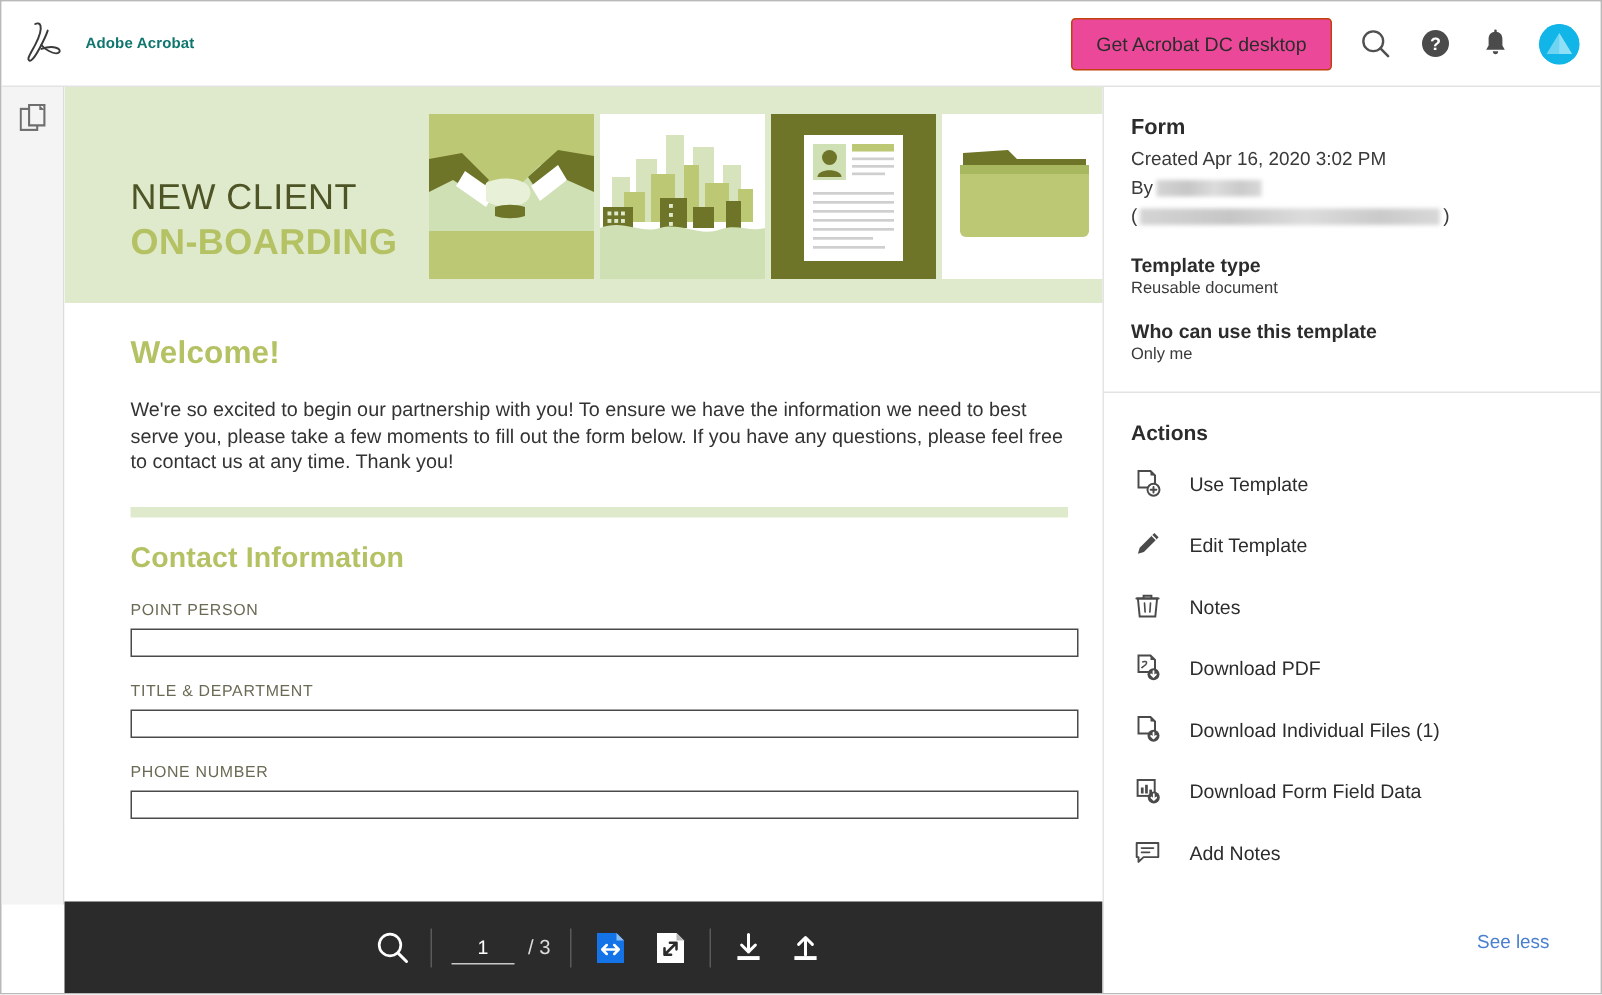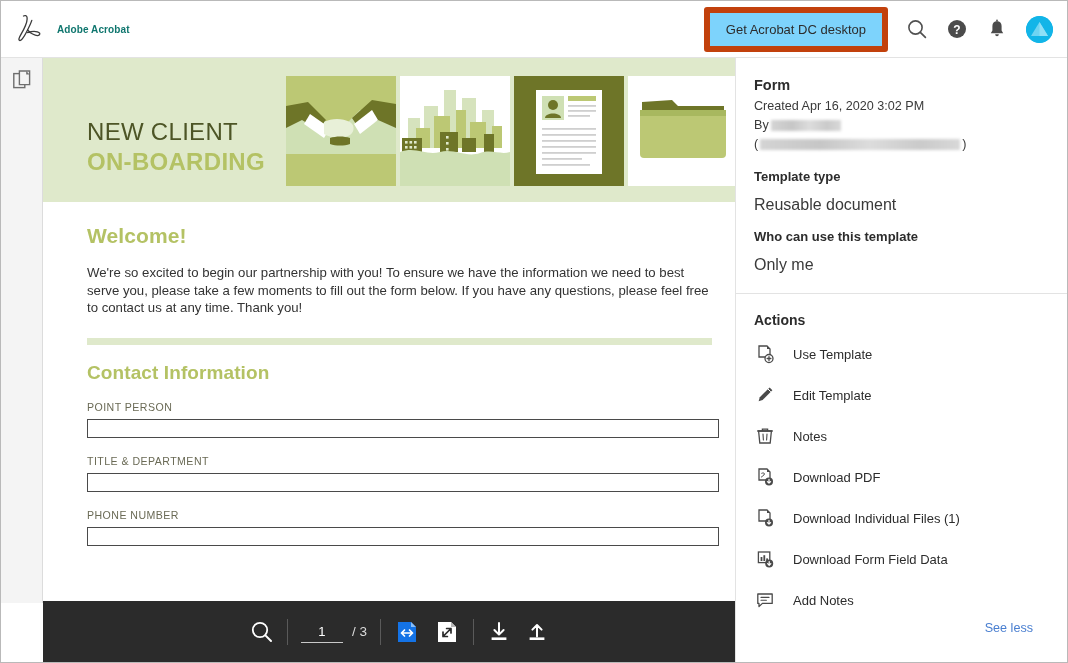--- a/index.html
+++ b/index.html
@@ -30,21 +30,21 @@
   .brand-icon { width: 26px; height: 30px; flex: none; }
   .brand-title {
     font-size: 10px; font-weight: bold; color: #0f766e;
     margin-left: 14px; letter-spacing: 0.1px;
   }
   .header-right {
     margin-left: auto; display: flex; align-items: center;
     padding-right: 14px; gap: 18px;
   }
   .btn-desktop {
-    border: 6px solid #c2410c; background: #7dd3fc;
+    border: 1px solid #c2410c; background: #ec4899;
     border-radius: 3px; font-size: 13px; color: #2c2c2c;
     padding: 9px 16px; cursor: pointer;
     font-family: "Liberation Sans", sans-serif;
   }
   .hicon { width: 22px; height: 22px; cursor: pointer; display: block; }
   .avatar {
     width: 27px; height: 27px; border-radius: 50%;
     background: #12b5e8; cursor: pointer; position: relative;
     overflow: hidden; flex: none;
   }
@@ -185,21 +185,21 @@
     background: linear-gradient(90deg,#d4d4d4 0%,#c6c6c6 30%,#dcdcdc 55%,#cacaca 80%,#d8d8d8 100%);
     filter: blur(1.4px);
     margin: 0 2px; vertical-align: middle;
   }
   .redact-name { width: 70px; }
   .redact-email { width: 200px; }
   .rp-sub {
     font-size: 13px; font-weight: bold; color: #2c2c2c;
     margin-top: 15px;
   }
-  .rp-val { font-size: 16px; color: #3a3a3a; margin-top: 12px; }
+  .rp-val { font-size: 11px; color: #3a3a3a; margin-top: 2px; }
   .rp-divider {
     margin-top: 19px; height: 1px; background: #e3e3e3; width: 100%;
   }
   .rp-actions-title {
     font-size: 14px; font-weight: bold; color: #2c2c2c;
     padding: 18px 18px 6px 18px;
   }
   .action-row {
     display: flex; align-items: center;
     padding: 0 18px; height: 41px; cursor: pointer;

